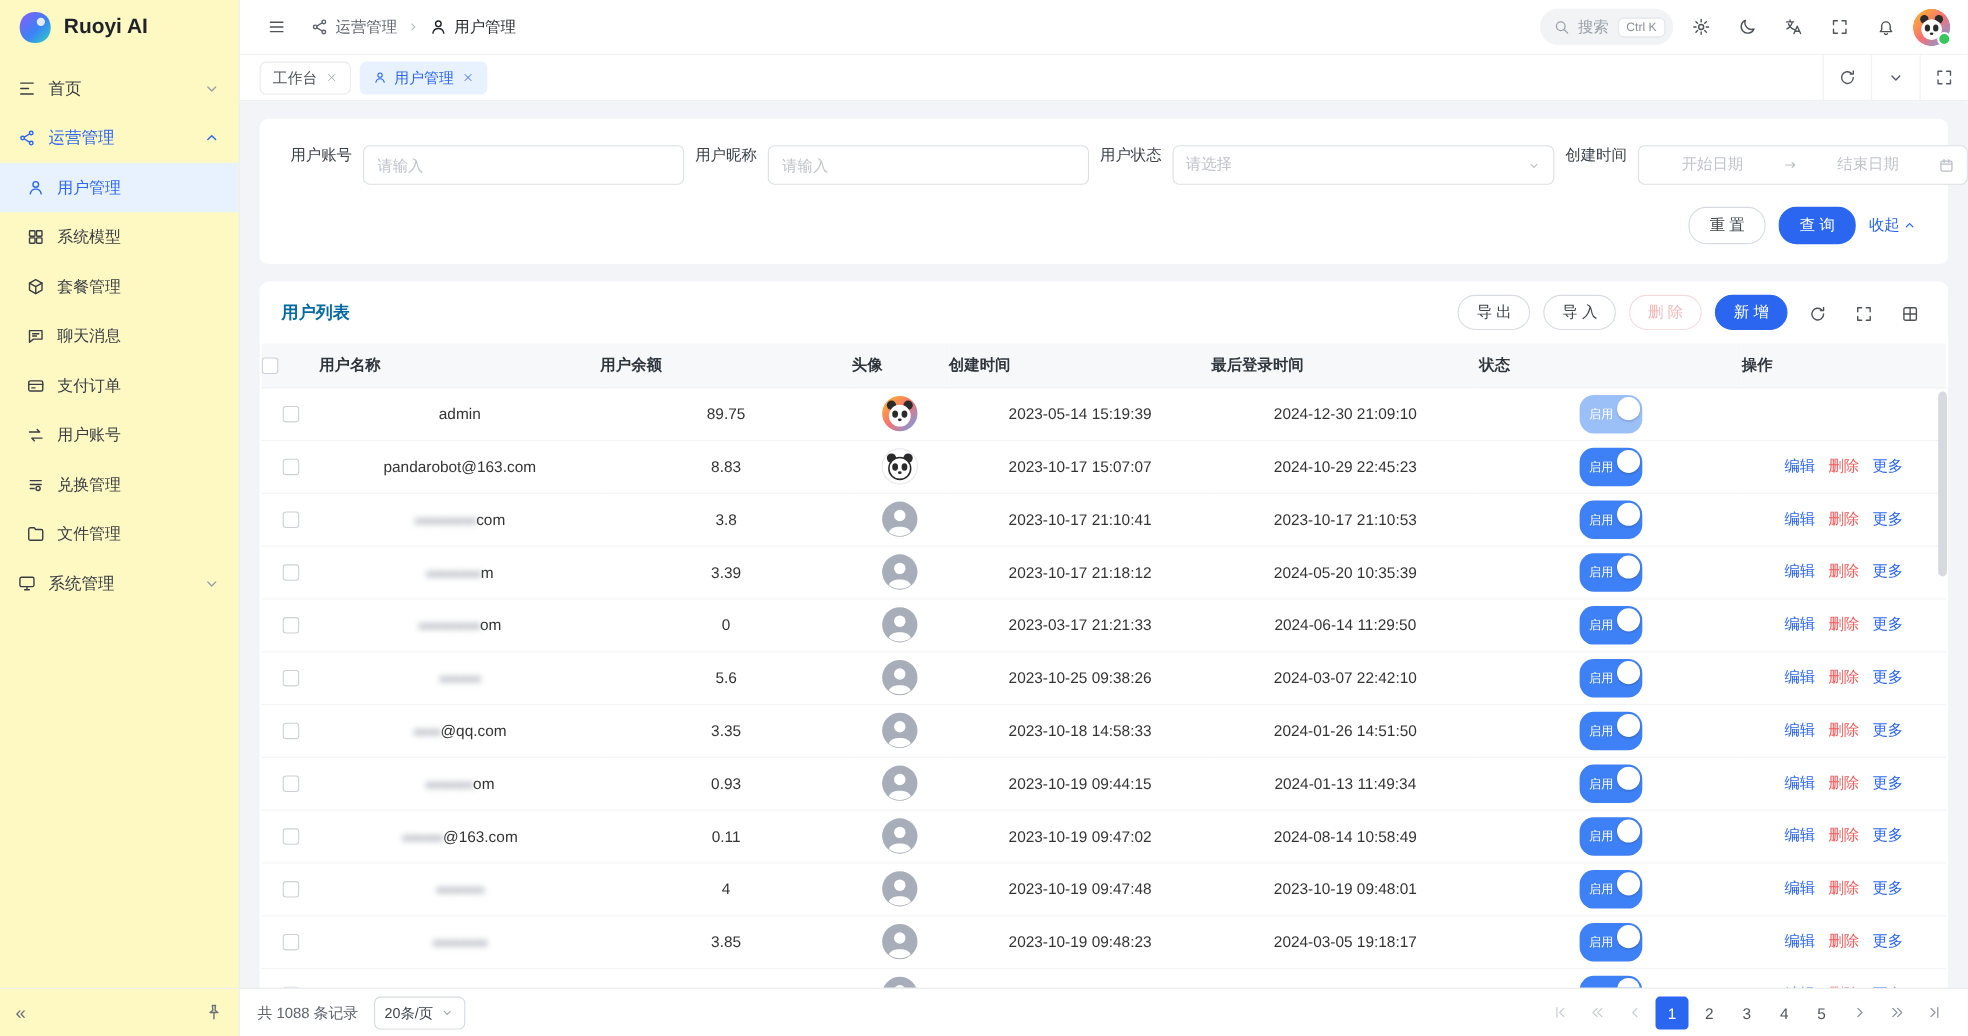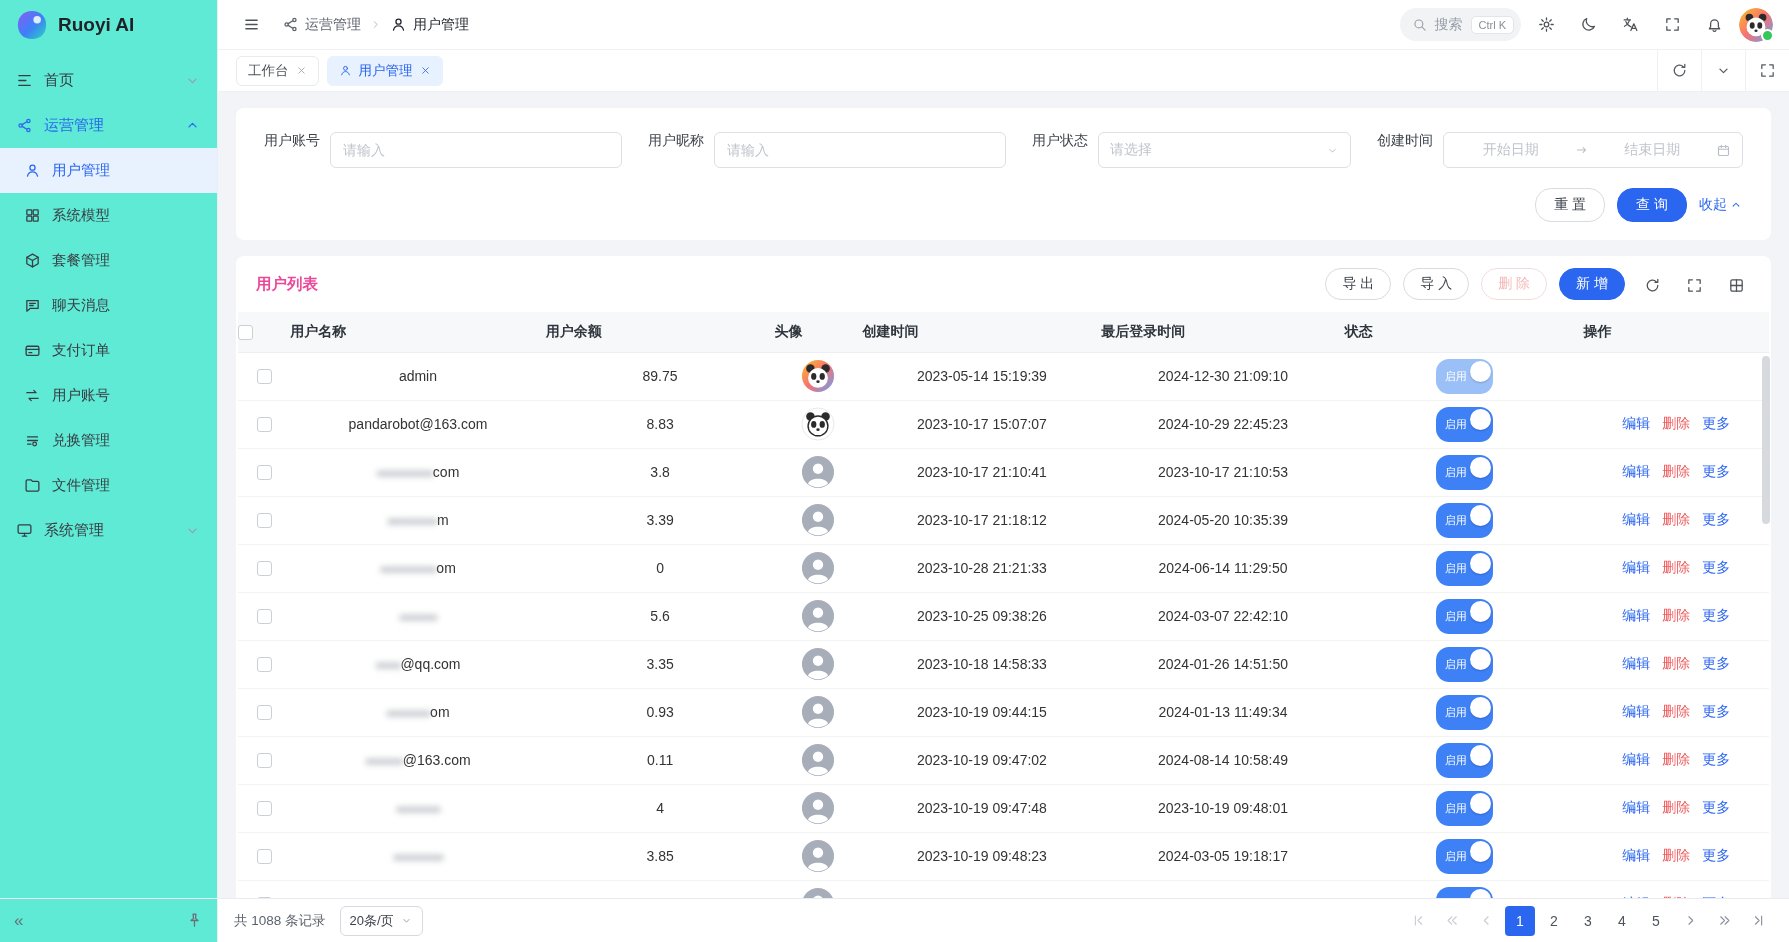--- a/index.html
+++ b/index.html
@@ -1,21 +1,21 @@
 <!DOCTYPE html>
 <html><head>
 <meta charset="utf-8">
 <style>
   *{box-sizing:border-box;margin:0;padding:0}
   html,body{width:1789px;height:942px;overflow:hidden}
   body{font-family:"Liberation Sans","DejaVu Sans",sans-serif;font-size:14px;color:#333;background:#f2f4f7}
   .app{display:flex;width:100%;height:100%}
 
   
-  .sidebar{width:218px;background:#5eead4;border-right:1px solid #ebedf0;display:flex;flex-direction:column;flex:none}
+  .sidebar{width:218px;background:#fef9c3;border-right:1px solid #ebedf0;display:flex;flex-direction:column;flex:none}
   .logo{height:50px;display:flex;align-items:center;gap:10px;padding:0 16px;cursor:pointer}
   .logo svg{width:32px;height:32px}
   .logo-text{font-size:19px;font-weight:700;color:#1f2329}
   .menu{flex:1;overflow:hidden;padding-top:8px}
   .menu-item{height:45px;display:flex;align-items:center;gap:11px;padding:0 16px;font-size:15px;color:#383d44;cursor:pointer;white-space:nowrap}
   .menu-item .mi-caret{margin-left:auto;color:#9aa0a8}
   .menu-item.blue,.menu-item.blue .mi-caret{color:var(--primary)}
   .menu-item.sub{padding-left:24px;font-size:14.5px}
   .menu-item.active{background:#e8f1fe;color:var(--primary)}
   .menu-item.active .icon{color:var(--primary)}
@@ -48,36 +48,36 @@
   .content{flex:1;min-height:0;padding:16px 18px 0;display:flex;flex-direction:column}
   .card{background:#fff;border-radius:8px}
 
   
   .filter-card{flex:none;padding:24px 28px 18px}
   .filter-fields{display:flex;justify-content:space-between;align-items:center;gap:10px}
   .f-group{display:flex;gap:10px}
   .f-label{color:#3d434b;white-space:nowrap}
   .inp{height:36px;width:292px;border:1px solid #dcdfe4;border-radius:6px;padding:0 12px;font-size:14px;color:#333;background:#fff}
   .inp::placeholder{color:#c0c4cc}
-  .select-box,.date-box{height:36px;width:253px;border:1px solid #dcdfe4;border-radius:6px;padding:0 11px;display:flex;align-items:center;gap:8px;color:#c0c4cc;cursor:pointer;background:#fff}
+  .select-box,.date-box{height:36px;width:347px;border:1px solid #dcdfe4;border-radius:6px;padding:0 11px;display:flex;align-items:center;gap:8px;color:#c0c4cc;cursor:pointer;background:#fff}
   .select-box .ph{flex:1}
   .date-box{width:300px}
   .date-box .ph{flex:1;text-align:center}
   .date-box .icon,.select-box .icon{color:#b9bdc4}
   .filter-actions{display:flex;justify-content:flex-end;align-items:center;gap:12px;margin-top:20px}
   .btn{height:34px;padding:0 18px;border-radius:16px;border:1px solid #d8dce1;background:#fff;font-size:14px;color:#3d434b;display:inline-flex;align-items:center;justify-content:center;gap:5px;cursor:pointer;white-space:nowrap}
   .btn.primary{background:var(--primary);border-color:var(--primary);color:#fff}
   .btn.danger-dis{color:#f4b9b9;border-color:#f5dcdc;cursor:not-allowed}
   .link-collapse{display:inline-flex;align-items:center;gap:2px;color:var(--primary);cursor:pointer}
   .link-collapse .icon{width:14px;height:14px}
 
   
   .table-card{margin-top:16px;flex:1;min-height:0;display:flex;flex-direction:column;overflow:hidden;border-radius:8px 8px 0 0}
   .list-head{height:56px;flex:none;display:flex;align-items:center;padding:0 20px;gap:12px}
-  .list-title{font-size:15.5px;font-weight:700;color:#ec4899}
+  .list-title{font-size:15.5px;font-weight:700;color:#0369a1}
   .list-toolbar{margin-left:auto;display:flex;align-items:flex-end;gap:12px}
   .btn.sm{height:32px;padding:0 16px}
   .icon-btn{background:none;border:none;width:30px;height:30px;display:flex;align-items:center;justify-content:center;color:#4e5358;cursor:pointer}
   .table-wrap{flex:1;min-height:0;overflow:hidden;position:relative;padding:0 2px}
   table{width:100%;border-collapse:collapse;table-layout:fixed}
   thead th{background:#f7f8fa;height:40px;font-size:14px;font-weight:700;color:#2f353c;border-bottom:1px solid #edeff2;text-align:left}
   tbody td{height:48px;border-bottom:1px solid #f1f3f6;text-align:center;font-size:14px;color:#333;overflow:hidden;white-space:nowrap}
   .cb{width:15px;height:15px;border:1.5px solid #ccd0d6;border-radius:3px;background:#fff;display:inline-block;cursor:pointer;vertical-align:middle}
   .masked{filter:blur(3px);color:#9aa0a8;font-size:12px;letter-spacing:-1px}
   .avatar{width:34px;height:34px;border-radius:50%;display:inline-block;overflow:hidden;vertical-align:middle}
@@ -624,21 +624,21 @@
                 </tr>
                 <tr>
                   <td><span class="cb"></span></td>
                   <td><span class="masked">●●●●●●●●●</span><span>om</span></td>
                   <td>0</td>
                   <td><span class="avatar"><svg viewBox="0 0 36 36">
                         <circle cx="18" cy="18" r="17" fill="#a7aeb9"></circle>
                         <circle cx="18" cy="14.5" r="5.5" fill="#fff"></circle>
                         <path d="M7.5 30.5c1.5-7 19.5-7 21 0a17 17 0 0 1-21 0z" fill="#fff"></path>
                       </svg></span></td>
-                  <td>2023-10-28 21:21:33</td>
+                  <td>2023-03-17 21:21:33</td>
                   <td>2024-06-14 11:29:50</td>
                   <td><span class="toggle">
                       <span class="toggle-label">启用</span>
                       <span class="knob"></span>
                     </span></td>
                   <td><span class="row-actions">
                       <span class="alink">编辑</span>
                       <span class="alink red">删除</span>
                       <span class="alink">更多</span>
                     </span></td>

